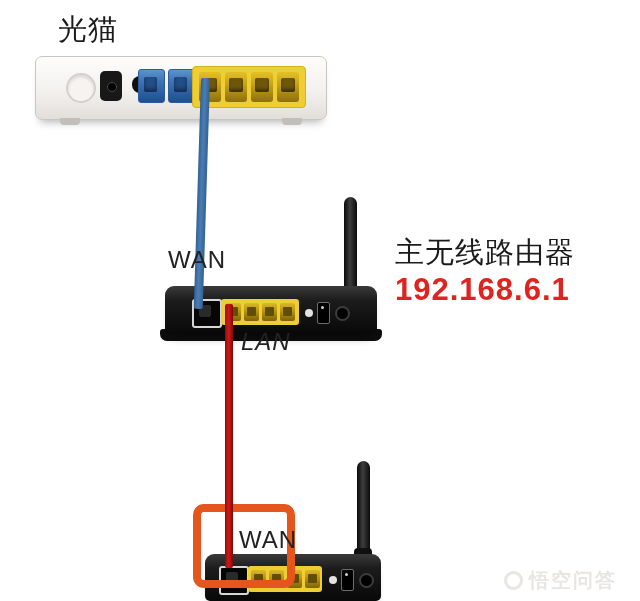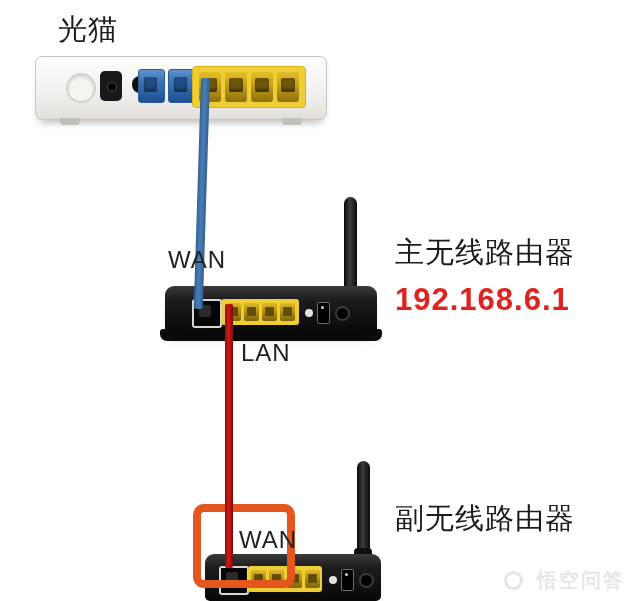--- a/index.html
+++ b/index.html
@@ -39,21 +39,21 @@
   
   .cable{position:absolute;z-index:5;}
   .cable.blue{left:201px;top:78px;width:9px;height:231px;
     background:linear-gradient(90deg,#33618f,var(--cable-blue,#4a7db8) 45%,#33618f);
     transform:rotate(1.8deg);transform-origin:top center;border-radius:2px;}
   .cable.red{left:225px;top:304px;width:8px;height:264px;
     background:linear-gradient(90deg,#8e0c0a,var(--cable-red,#ce1a17) 45%,#7e0a08);border-radius:2px;}
   
   .port-label{position:absolute;z-index:7;font-size:24px;color:#222;letter-spacing:1px;}
   .wan-mid{left:168px;top:246px;}
-  .lan-mid{left:241px;top:339px;}
+  .lan-mid{left:241px;top:328px;font-style:italic;}
   .wan-sub{left:239px;top:526px;}
   
   .router{position:absolute;z-index:2;}
   .r-body{position:absolute;left:0;top:0;width:100%;height:100%;
     background:linear-gradient(180deg,#3a3a3a 0%,#1c1c1c 30%,#080808 100%);
     border-radius:9px 9px 5px 5px;box-shadow:0 9px 10px -6px rgba(0,0,0,.4);}
   .r-base{position:absolute;left:-5px;right:-5px;bottom:-7px;height:12px;background:#0d0d0d;
     border-radius:3px 3px 7px 7px;}
   .r-wan{position:absolute;width:26px;height:25px;background:#060606;border:2px solid #d6d6d6;
     border-radius:3px;}
@@ -86,26 +86,26 @@
   .router-sub .r-yellow{left:43px;top:12px;width:74px;}
   .router-sub .r-dot{left:124px;top:22px;}
   .router-sub .r-switch{left:136px;top:15px;}
   .router-sub .r-jack{left:154px;top:19px;}
   .ant-sub{left:357px;top:461px;height:96px;}
   .hinge-sub{left:354px;top:548px;width:18px;height:18px;}
   
   .dev-text{position:absolute;left:395px;}
   .dev-text.main{top:237px;} .dev-text.sub{top:503px;}
   .dev-name{font-size:29px;color:var(--text-dark);letter-spacing:1px;line-height:1.1;}
-  .dev-ip{font-size:31px;font-weight:bold;color:var(--ip-red,#df231e);letter-spacing:1px;margin-top:13px;}
+  .dev-ip{font-size:31px;font-weight:bold;color:var(--ip-red,#df231e);letter-spacing:1px;margin-top:3px;}
   
   .highlight-box{position:absolute;z-index:4;left:193px;top:504px;width:102px;height:84px;
     box-sizing:border-box;border:8px solid var(--highlight-orange,#e4561c);border-radius:11px;}
   
-  .watermark{position:absolute;left:504px;top:567px;display:flex;align-items:center;gap:14px;
+  .watermark{position:absolute;left:504px;top:567px;display:flex;align-items:center;gap:6px;
     color:rgba(186,176,170,0.33);font-weight:bold;font-size:20px;letter-spacing:2px;}
   .wm-logo{width:19px;height:19px;border-radius:50%;border:3px solid rgba(186,176,170,0.33);box-sizing:border-box;}
 </style>
 </head>
 <body>
 
 <div class="stage">
 
   <div class="title">
     <span>光猫</span>
@@ -175,21 +175,20 @@
         <div class="rport"></div>
         <div class="rport"></div>
       </div>
       <div class="r-dot"></div>
       <div class="r-switch"></div>
       <div class="r-jack"></div>
     </div>
   </div>
 
   <div class="dev-text sub">
-    <div class="dev-name">副无线路由器</div>
   </div>
 
   <div class="watermark">
     <span class="wm-logo"></span>
     <span>悟空问答</span>
   </div>
 
 </div>
 
 </body></html>

